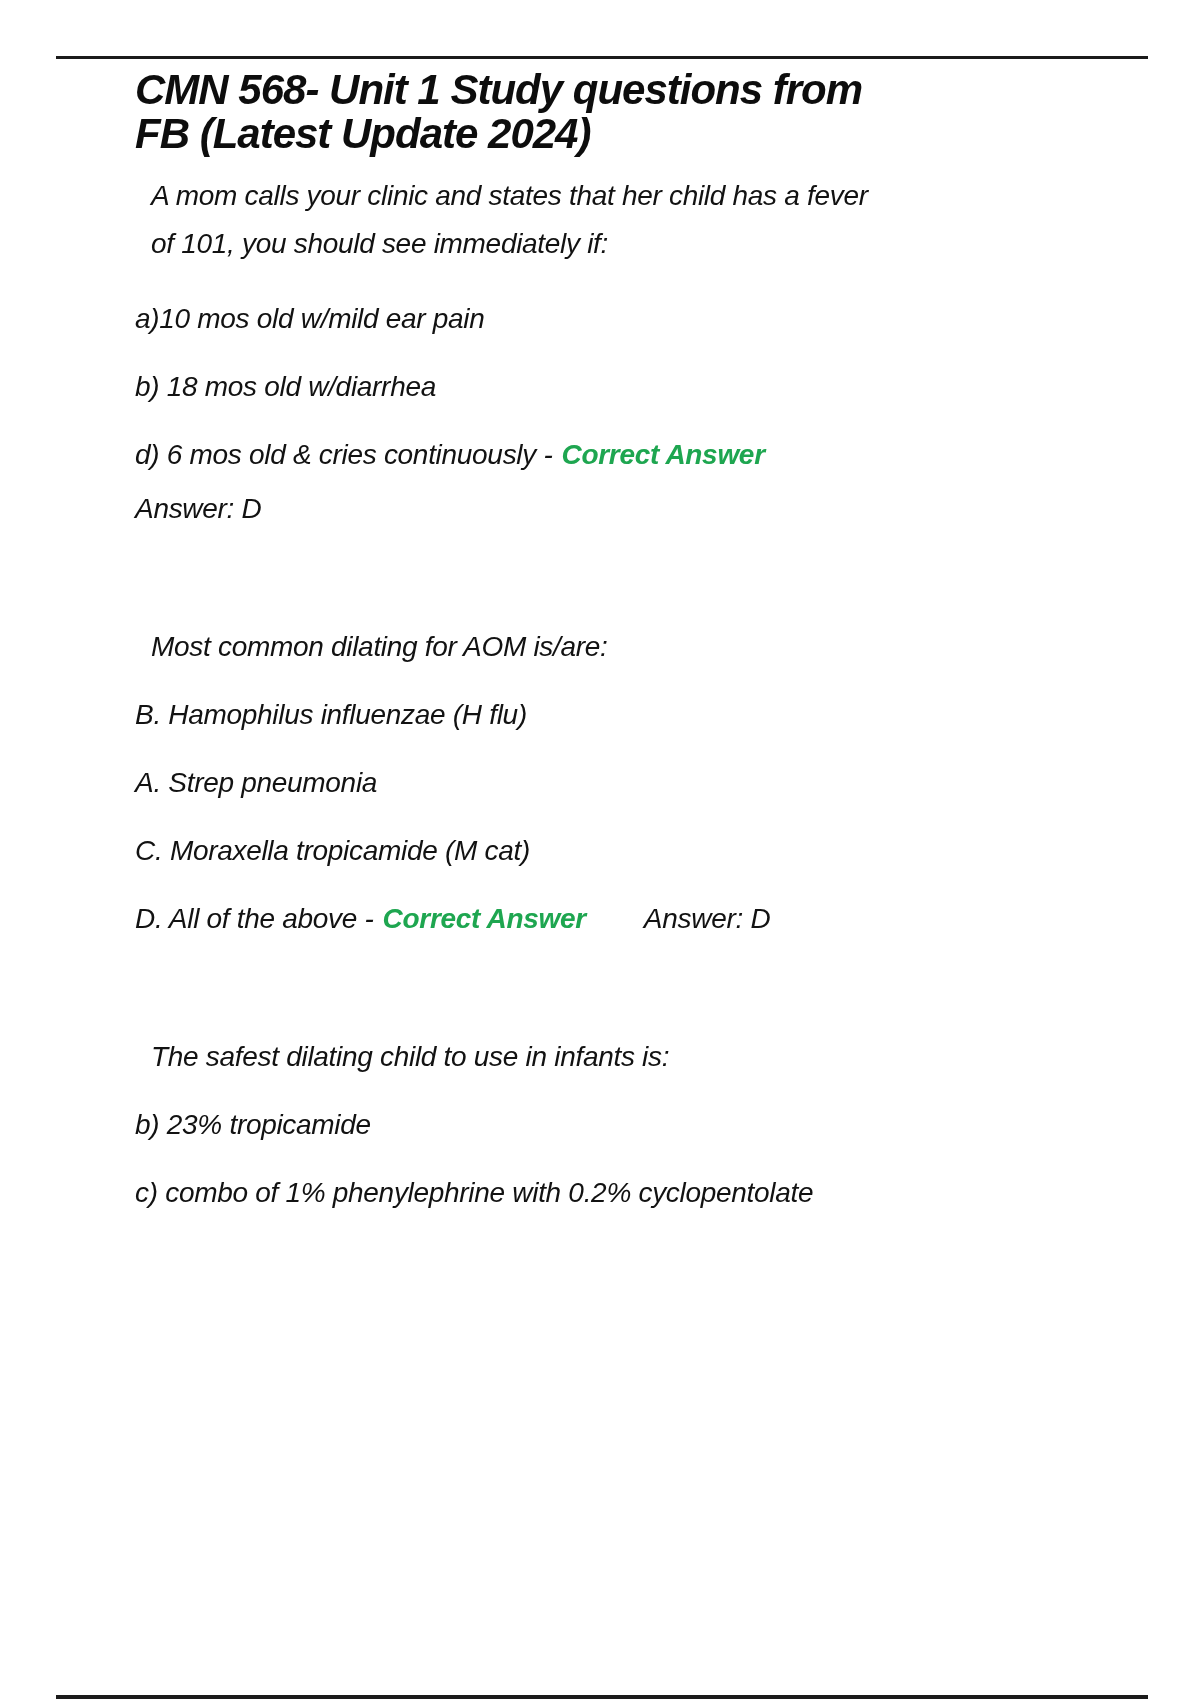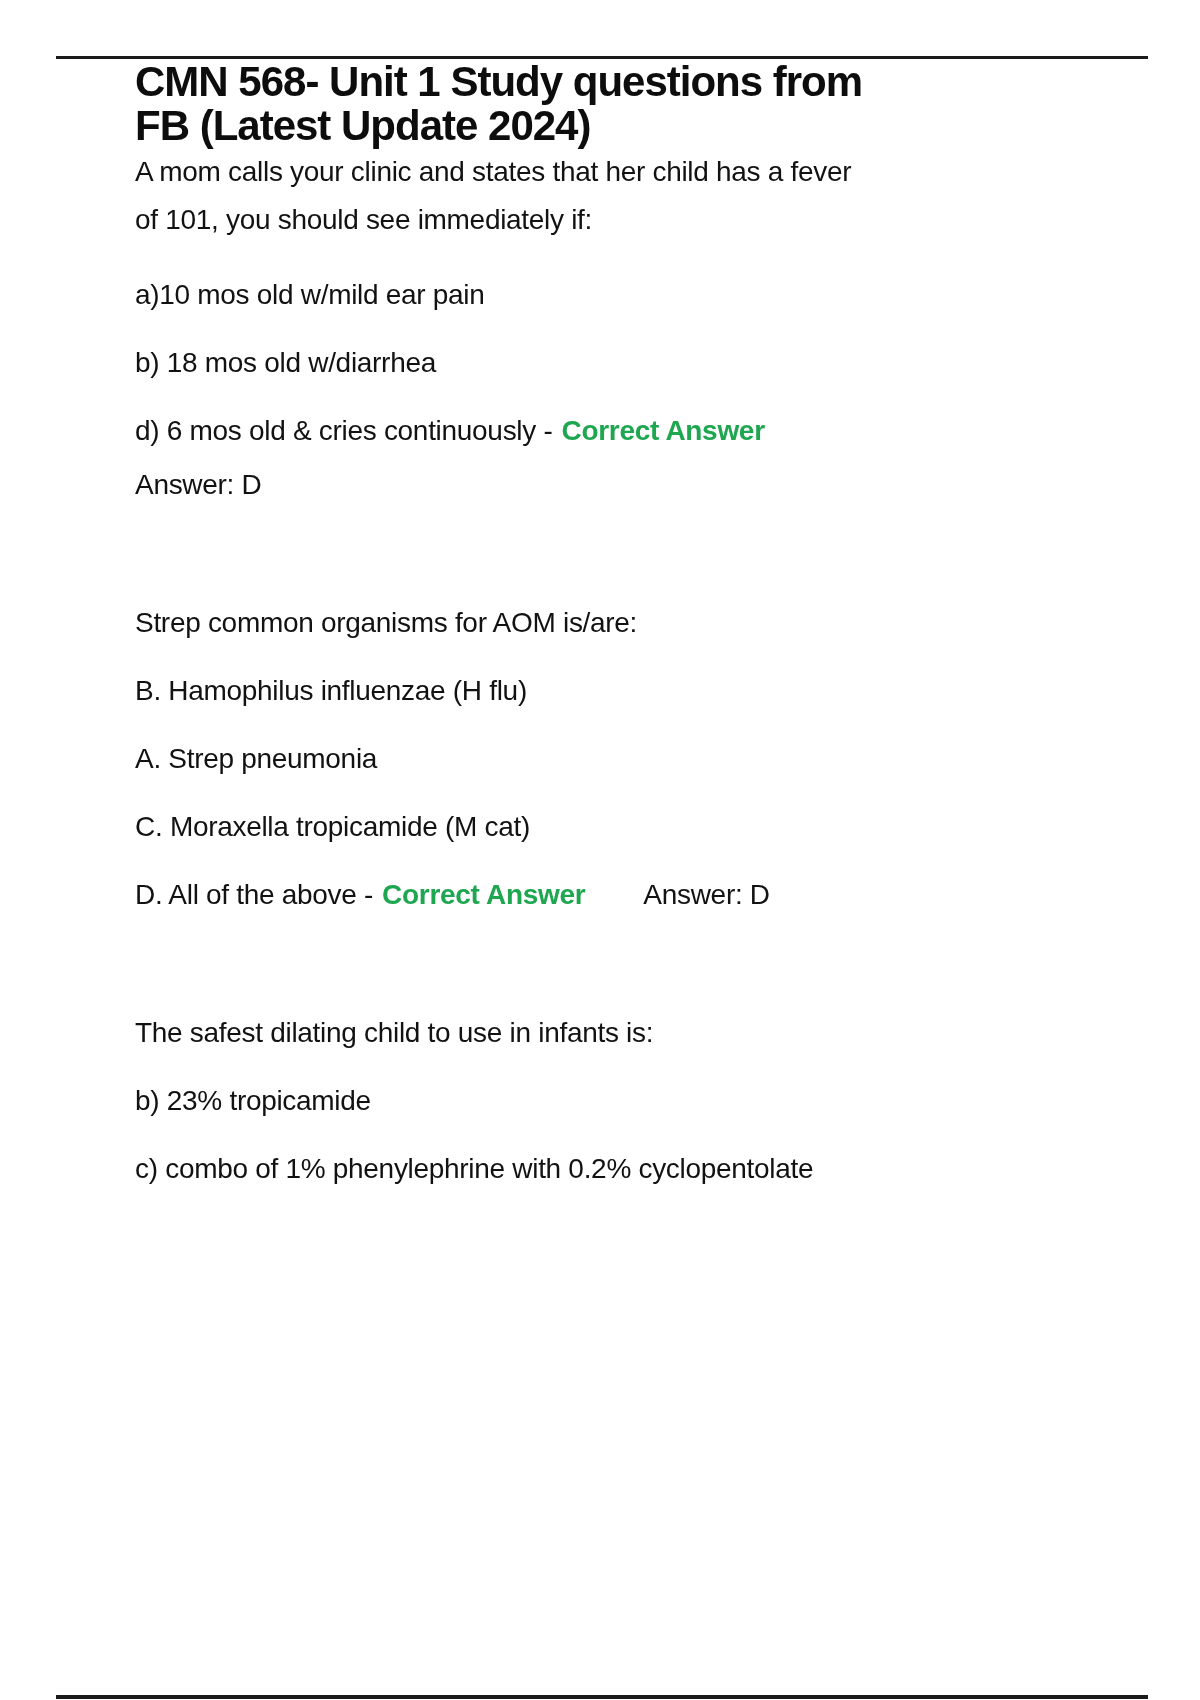--- a/index.html
+++ b/index.html
@@ -22,34 +22,35 @@
     position: absolute;
     left: 56px;
     width: 1092px;
     background: var(--rule);
   }
   .rule-top { top: 56px; height: 3px; }
   .rule-bottom { top: 1695px; height: 4px; }
   .content {
     position: absolute;
     left: 135px;
-    top: 60px;
+    top: 68px;
     width: 985px;
+    font-style: italic;
   }
   .title {
     margin: 0;
     font-size: 42px;
     line-height: 44px;
     font-weight: 700;
     letter-spacing: -1px;
     color: #0d0d0d;
     white-space: pre-line;
   }
   .prompt {
-    margin: 0;
+    margin: 16px;
     font-size: 28px;
     line-height: 48px;
     letter-spacing: -0.3px;
     white-space: pre-line;
   }
   .prompt.single { line-height: 34px; }
   .q-gap { margin-top: 104px; }
   .opt {
     margin: 34px 0 0 0;
     font-size: 28px;
@@ -84,21 +85,21 @@
     <div>
       <p class="prompt">A mom calls your clinic and states that her child has a fever
 of 101, you should see immediately if:</p>
       <p class="opt"><span>a)10 mos old w/mild ear pain</span></p>
       <p class="opt"><span>b) 18 mos old w/diarrhea</span></p>
       <p class="opt"><span>d) 6 mos old &amp; cries continuously -</span><span class="correct">Correct Answer</span></p>
       <p class="answer-line">Answer: D</p>
     </div>
 
     <div>
-      <p class="prompt single q-gap">Strep common organisms for AOM is/are:</p>
+      <p class="prompt single q-gap">Most common dilating for AOM is/are:</p>
       <p class="opt"><span>B. Hamophilus influenzae (H flu)</span></p>
       <p class="opt"><span>A. Strep pneumonia</span></p>
       <p class="opt"><span>C. Moraxella tropicamide (M cat)</span></p>
       <p class="opt"><span>D. All of the above -</span><span class="correct">Correct Answer</span><span class="inline-answer">Answer: D</span></p>
     </div>
 
     <div>
       <p class="prompt single q-gap">The safest dilating child to use in infants is:</p>
       <p class="opt"><span>b) 23% tropicamide</span></p>
       <p class="opt"><span>c) combo of 1% phenylephrine with 0.2% cyclopentolate</span></p>

